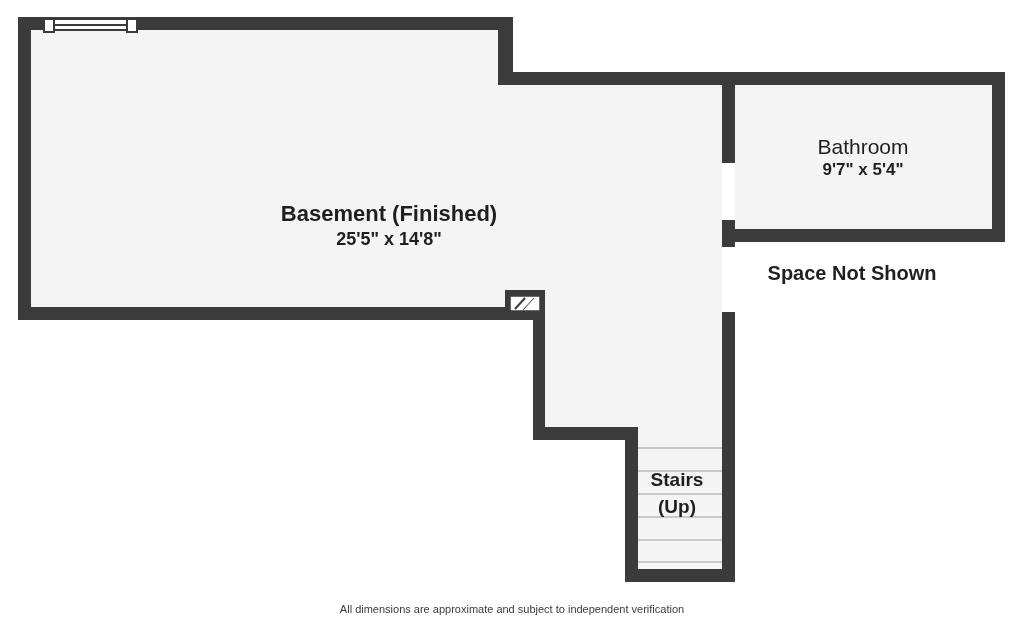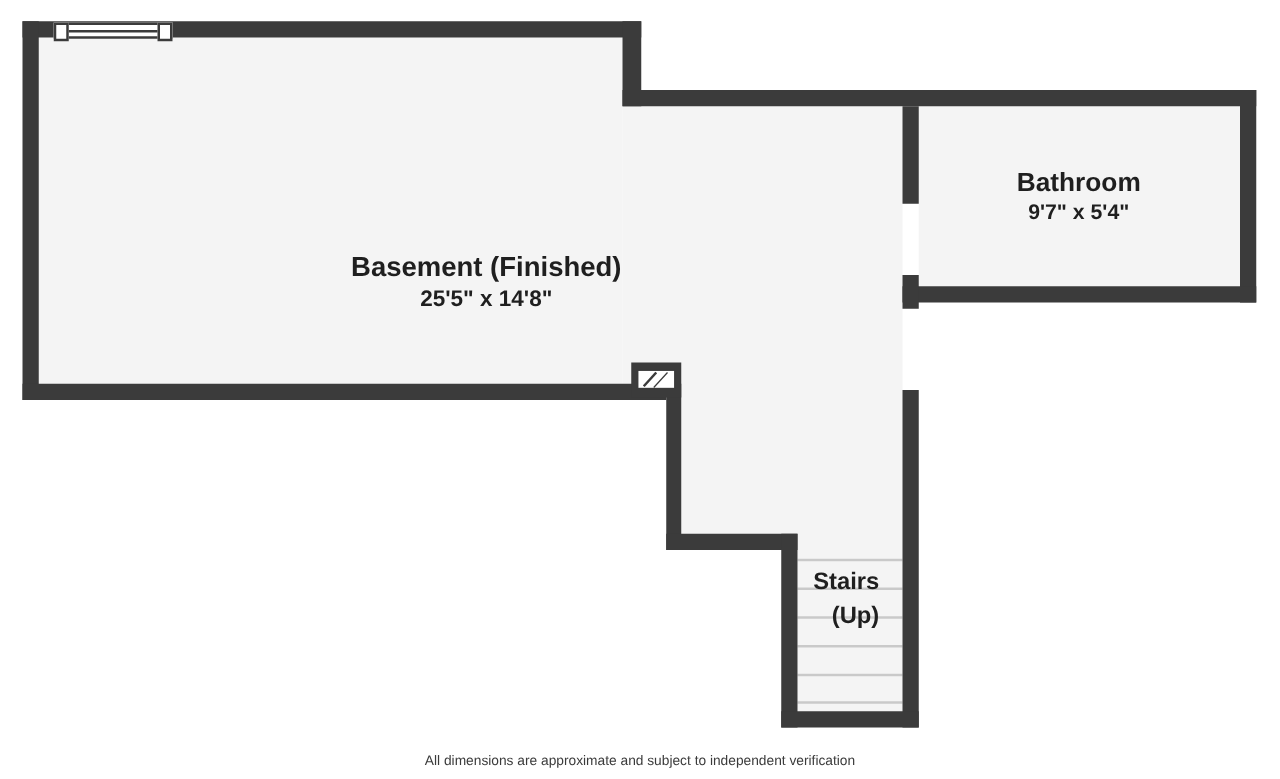--- a/index.html
+++ b/index.html
@@ -9,21 +9,21 @@
   *{margin:0;padding:0;box-sizing:border-box;}
   html,body{background:var(--bg);}
   body{font-family:"Liberation Sans", sans-serif;}
   .canvas{position:relative;width:1024px;height:623px;background:var(--bg);overflow:hidden;}
   .floor{position:absolute;background:var(--floor);}
   .wall{position:absolute;background:var(--wall);}
   .tread{position:absolute;height:2px;background:var(--tread);}
   .label{position:absolute;color:var(--text);text-align:center;transform:translate(-50%,-50%);white-space:nowrap;}
   .room-name{font-size:22px;font-weight:700;line-height:1.25;}
   .room-dims{font-size:18px;font-weight:700;line-height:1.3;}
-  .bath-name{font-size:21px;font-weight:700;line-height:1.2;}
+  .bath-name{font-size:21px;font-weight:400;line-height:1.2;}
   .bath-dims{font-size:17px;font-weight:700;line-height:1.35;}
   .note{font-size:20px;font-weight:700;}
   .stairs-label{font-size:19px;font-weight:700;line-height:1.4;}
   .footer-note{position:absolute;left:512px;bottom:8px;transform:translateX(-50%);
     font-size:11px;color:var(--footer);white-space:nowrap;}
   .window{position:absolute;background:#fff;border:2px solid var(--wall);}
   .window .pane{position:absolute;left:0;right:0;top:50%;height:2px;margin-top:-1px;background:var(--wall);}
   .window .cap{position:absolute;top:-2px;width:12px;height:15px;background:#fff;border:2px solid var(--wall);}
   .window .cap.left{left:-2px;} .window .cap.right{right:-2px;}
   .hatch{position:absolute;}
@@ -77,21 +77,22 @@
   <div class="label" style="left:389px;top:198px;margin-top:27px;">
     <div class="room-name">Basement (Finished)</div>
     <div class="room-dims">25'5" x 14'8"</div>
   </div>
 
   <div class="label" style="left:863px;top:158px;">
     <div class="bath-name">Bathroom</div>
     <div class="bath-dims">9'7" x 5'4"</div>
   </div>
 
+  <div class="label note" style="left:852px;top:273px;">Space Not Shown</div>
 
-  <div class="label stairs-label" style="left:677px;top:480px;text-align:right;">
+  <div class="label stairs-label" style="left:677px;top:494px;">
     <div>Stairs</div>
     <div>(Up)</div>
   </div>
 
   <div class="footer-note">All dimensions are approximate and subject to independent verification</div>
 
 </div>
 
 </body></html>

